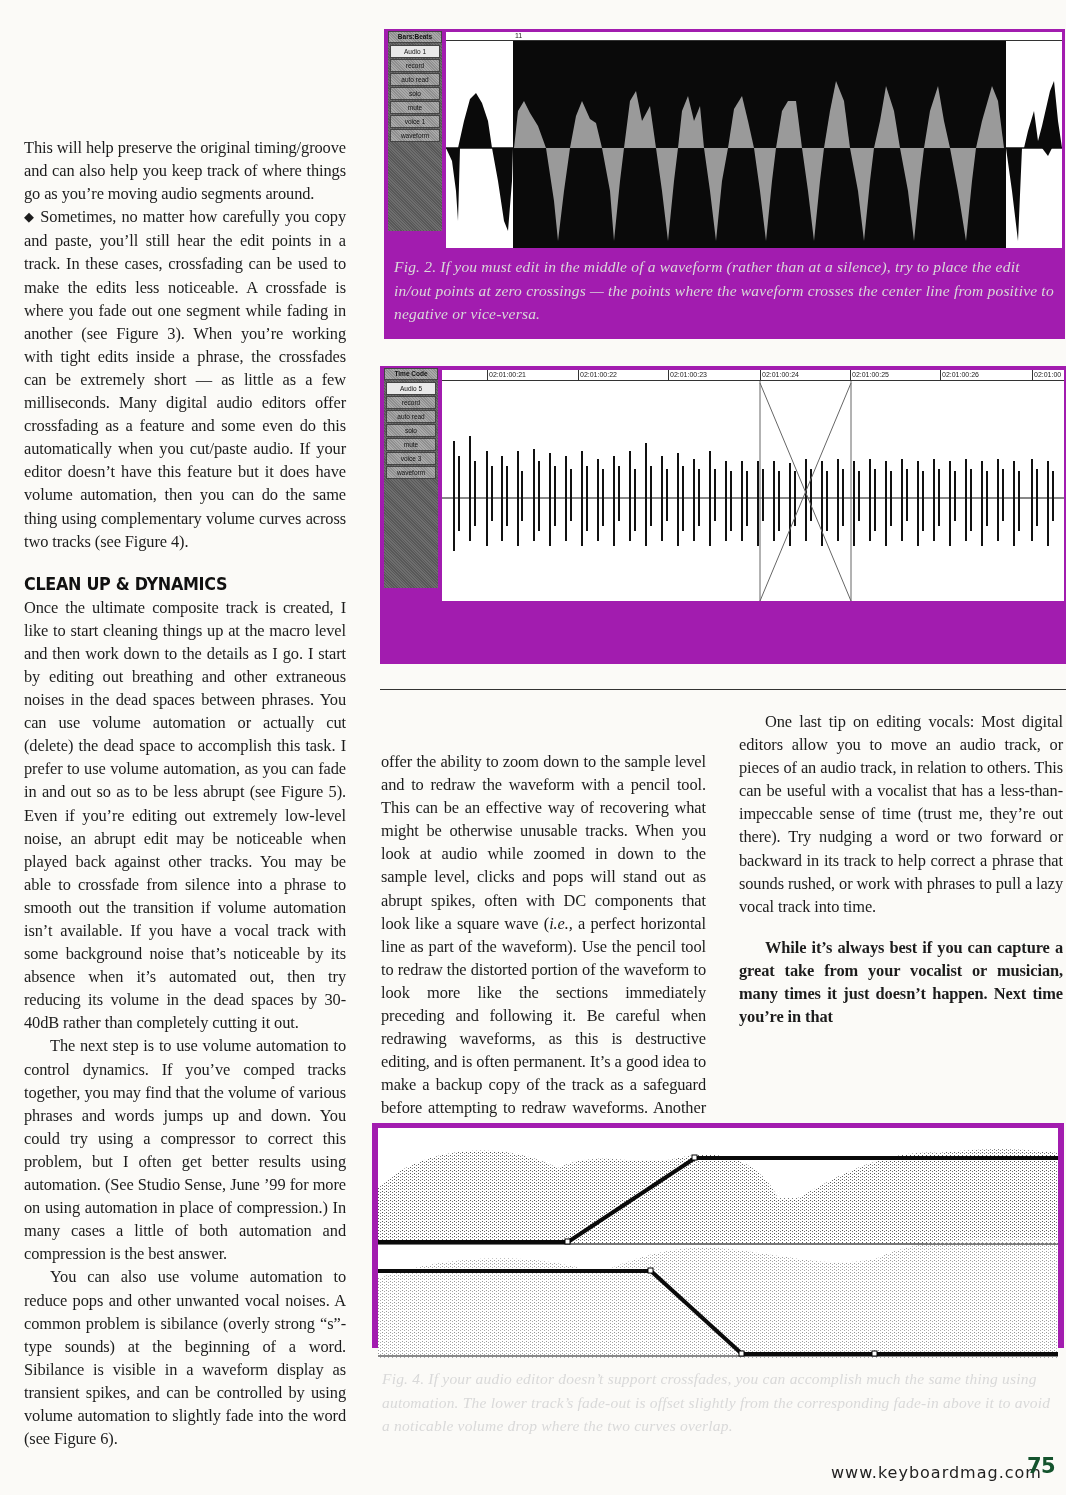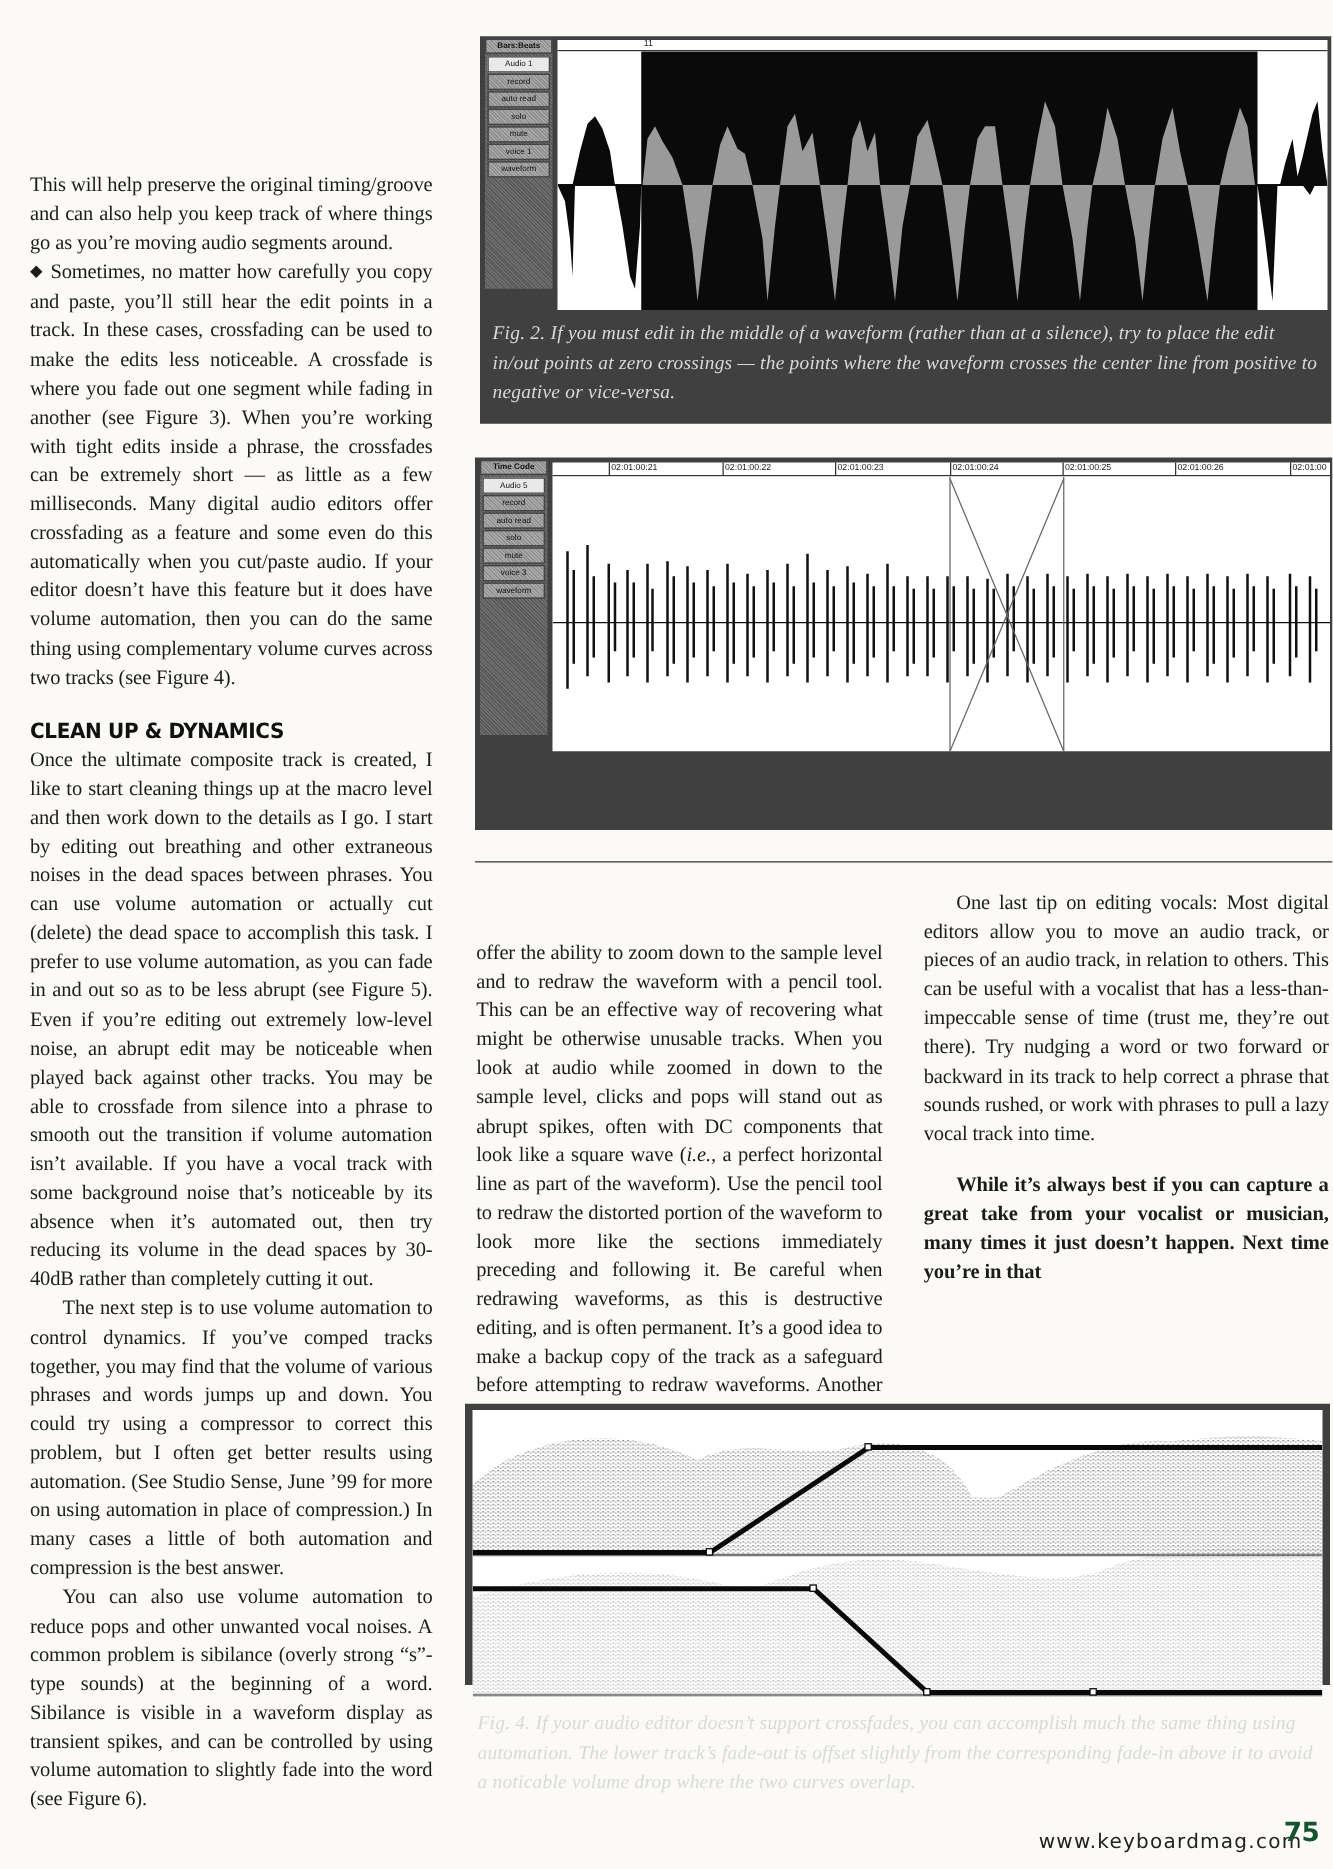--- a/index.html
+++ b/index.html
@@ -20,21 +20,21 @@
   #col-right { left: 739px; top: 710px; width: 324px; }
   .heading {
     font-family: "DejaVu Sans", "Liberation Sans", sans-serif;
     font-weight: bold; font-size: 16px; letter-spacing: -0.3px;
     margin: 21px 0 0 0; line-height: 22px; color: #111;
     transform: scaleY(1.05);
   }
   .bullet { font-size: 13px; position: relative; top: -1px; }
 
   
-  .figure { position: absolute; background: #404040; }
+  .figure { position: absolute; background: #a21caf; }
   .caption {
     position: absolute; left: 10px; right: 8px; color: #d9d9d9;
     font-family: "Liberation Serif", "DejaVu Serif", serif;
     font-style: italic; font-size: 15.5px; line-height: 23.5px;
     letter-spacing: 0.2px;
   }
   #fig2 { left: 384px; top: 29px; width: 681px; height: 310px; }
   #fig3 { left: 380px; top: 366px; width: 686px; height: 298px; }
   #fig4 { left: 372px; top: 1123px; width: 692px; height: 225px; }
 

